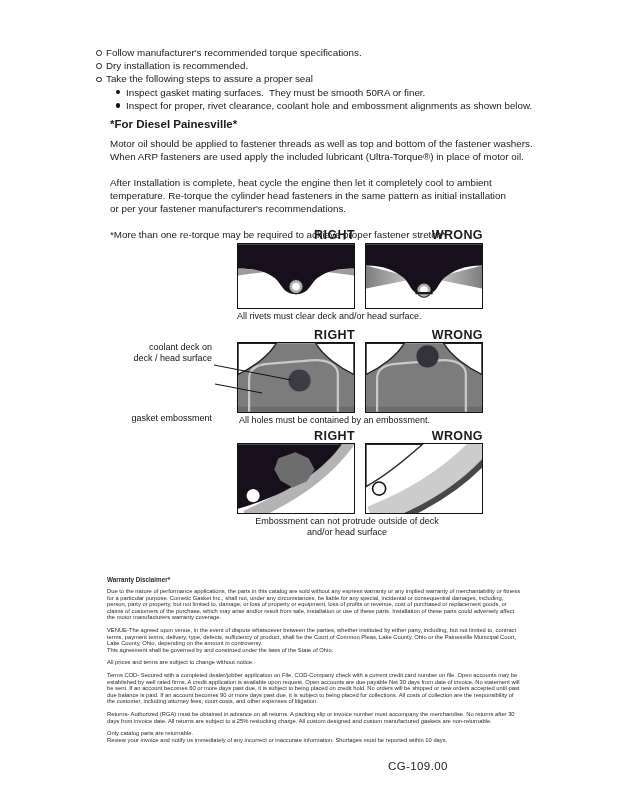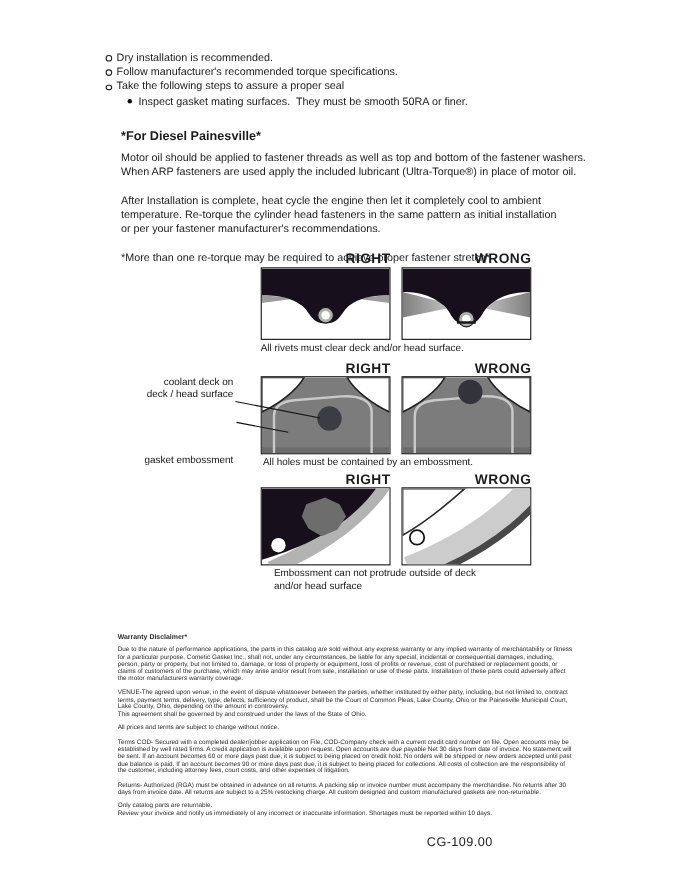--- a/index.html
+++ b/index.html
@@ -45,24 +45,25 @@
 
   .footer-code{position:absolute;left:388px;top:760px;font-size:11.5px;letter-spacing:0.4px;color:#222;}
 </style>
 </head>
 <body>
 
 <div class="page">
 
 
   <div class="tips">
+    <div class="b1">Follow manufacturer's recommended torque specifications.</div>
     <div class="b1">Dry installation is recommended.</div>
-    <div class="b1">Follow manufacturer's recommended torque specifications.</div>
     <div class="b1">Take the following steps to assure a proper seal</div>
     <div class="b2">Inspect gasket mating surfaces.  They must be smooth 50RA or finer.</div>
+    <div class="b2">Inspect for proper, rivet clearance, coolant hole and embossment alignments as shown below.</div>
   </div>
 
   <div class="diesel">
     <h2>*For Diesel Painesville*</h2>
     <p>Motor oil should be applied to fastener threads as well as top and bottom of the fastener washers.
 When ARP fasteners are used apply the included lubricant (Ultra-Torque®) in place of motor oil.</p>
     <p>After Installation is complete, heat cycle the engine then let it completely cool to ambient
 temperature. Re-torque the cylinder head fasteners in the same pattern as initial installation
 or per your fastener manufacturer's recommendations.</p>
     <p class="note">*More than one re-torque may be required to achieve proper fastener stretch*</p>
@@ -148,21 +149,21 @@
   <div class="figbox" style="left:365px;top:443px;height:71px;">
     <svg viewBox="0 0 115 68">
       <rect x="0" y="0" width="115" height="68" fill="#ffffff"></rect>
       <path d="M116,2 C88,32 52,56 6,74" fill="none" stroke="#cccccc" stroke-width="26"></path>
       <path d="M118,16 C92,44 56,66 12,82" fill="none" stroke="#484848" stroke-width="6"></path>
       <path d="M0,0 L56,0 C37,17 18,32 0,42 Z" fill="#ffffff" stroke="#2a2a2a" stroke-width="1.4"></path>
       <path d="M115,44 C97,55 78,64 60,68 L115,68 Z" fill="#ffffff"></path>
       <circle cx="13" cy="44" r="6.5" fill="#ffffff" stroke="#141414" stroke-width="1.6"></circle>
     </svg>
   </div>
-  <div class="cap" style="left:249px;top:516px;width:220px;white-space:pre-line;">Embossment can not protrude outside of deck
+  <div class="cap" style="left:237px;top:516px;width:220px;white-space:pre-line;text-align:center;">Embossment can not protrude outside of deck
 and/or head surface</div>
 
   <svg class="overlay">
     <line x1="214" y1="365" x2="291" y2="380" stroke="#111111" stroke-width="1"></line>
     <line x1="215" y1="384" x2="262" y2="393" stroke="#111111" stroke-width="1"></line>
   </svg>
 
   <div class="disc">
     <h3>Warranty Disclaimer*</h3>
     <p>Due to the nature of performance applications, the parts in this catalog are sold without any express warranty or any implied warranty of merchantability or fitness for a particular purpose.  Cometic Gasket Inc., shall not, under any circumstances, be liable for any special, incidental or consequential damages, including, person, party or property, but not limited to, damage, or loss of property or equipment, loss of profits or revenue, cost of purchased or replacement goods, or claims of customers of the purchase, which may arise and/or result from sale, installation or use of these parts.  Installation of these parts could adversely affect the motor manufacturers warranty coverage.</p>

